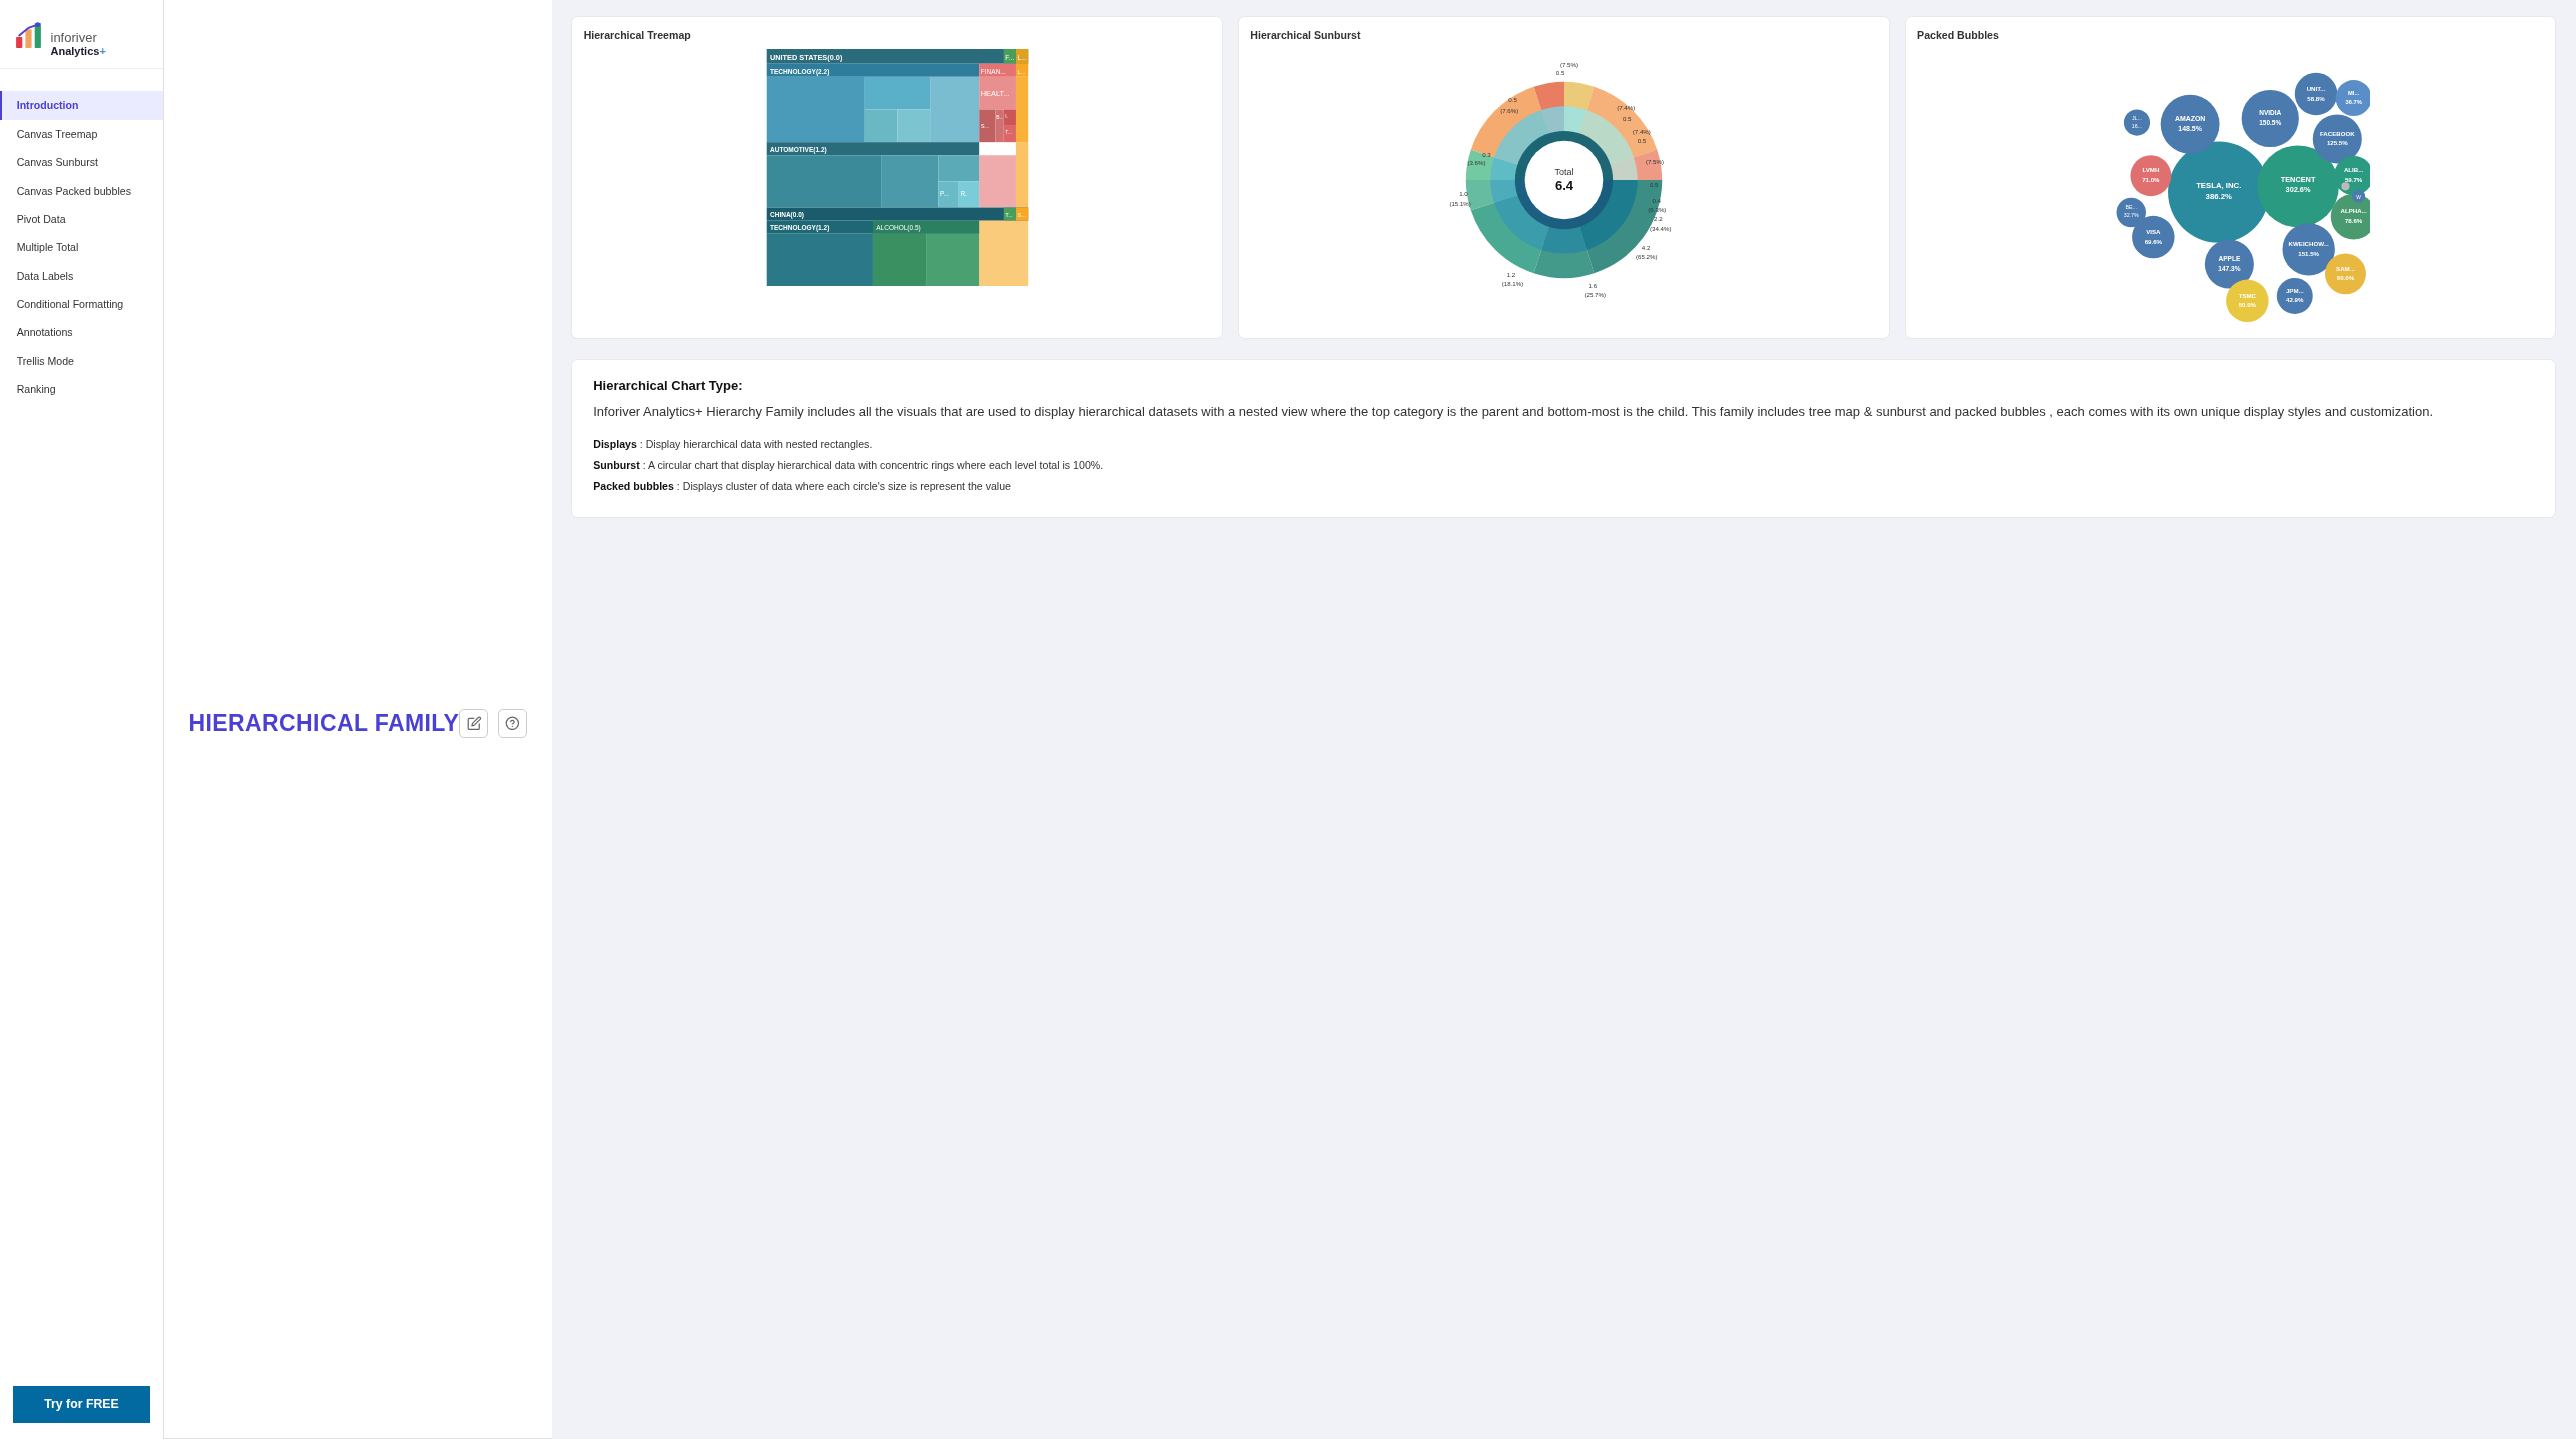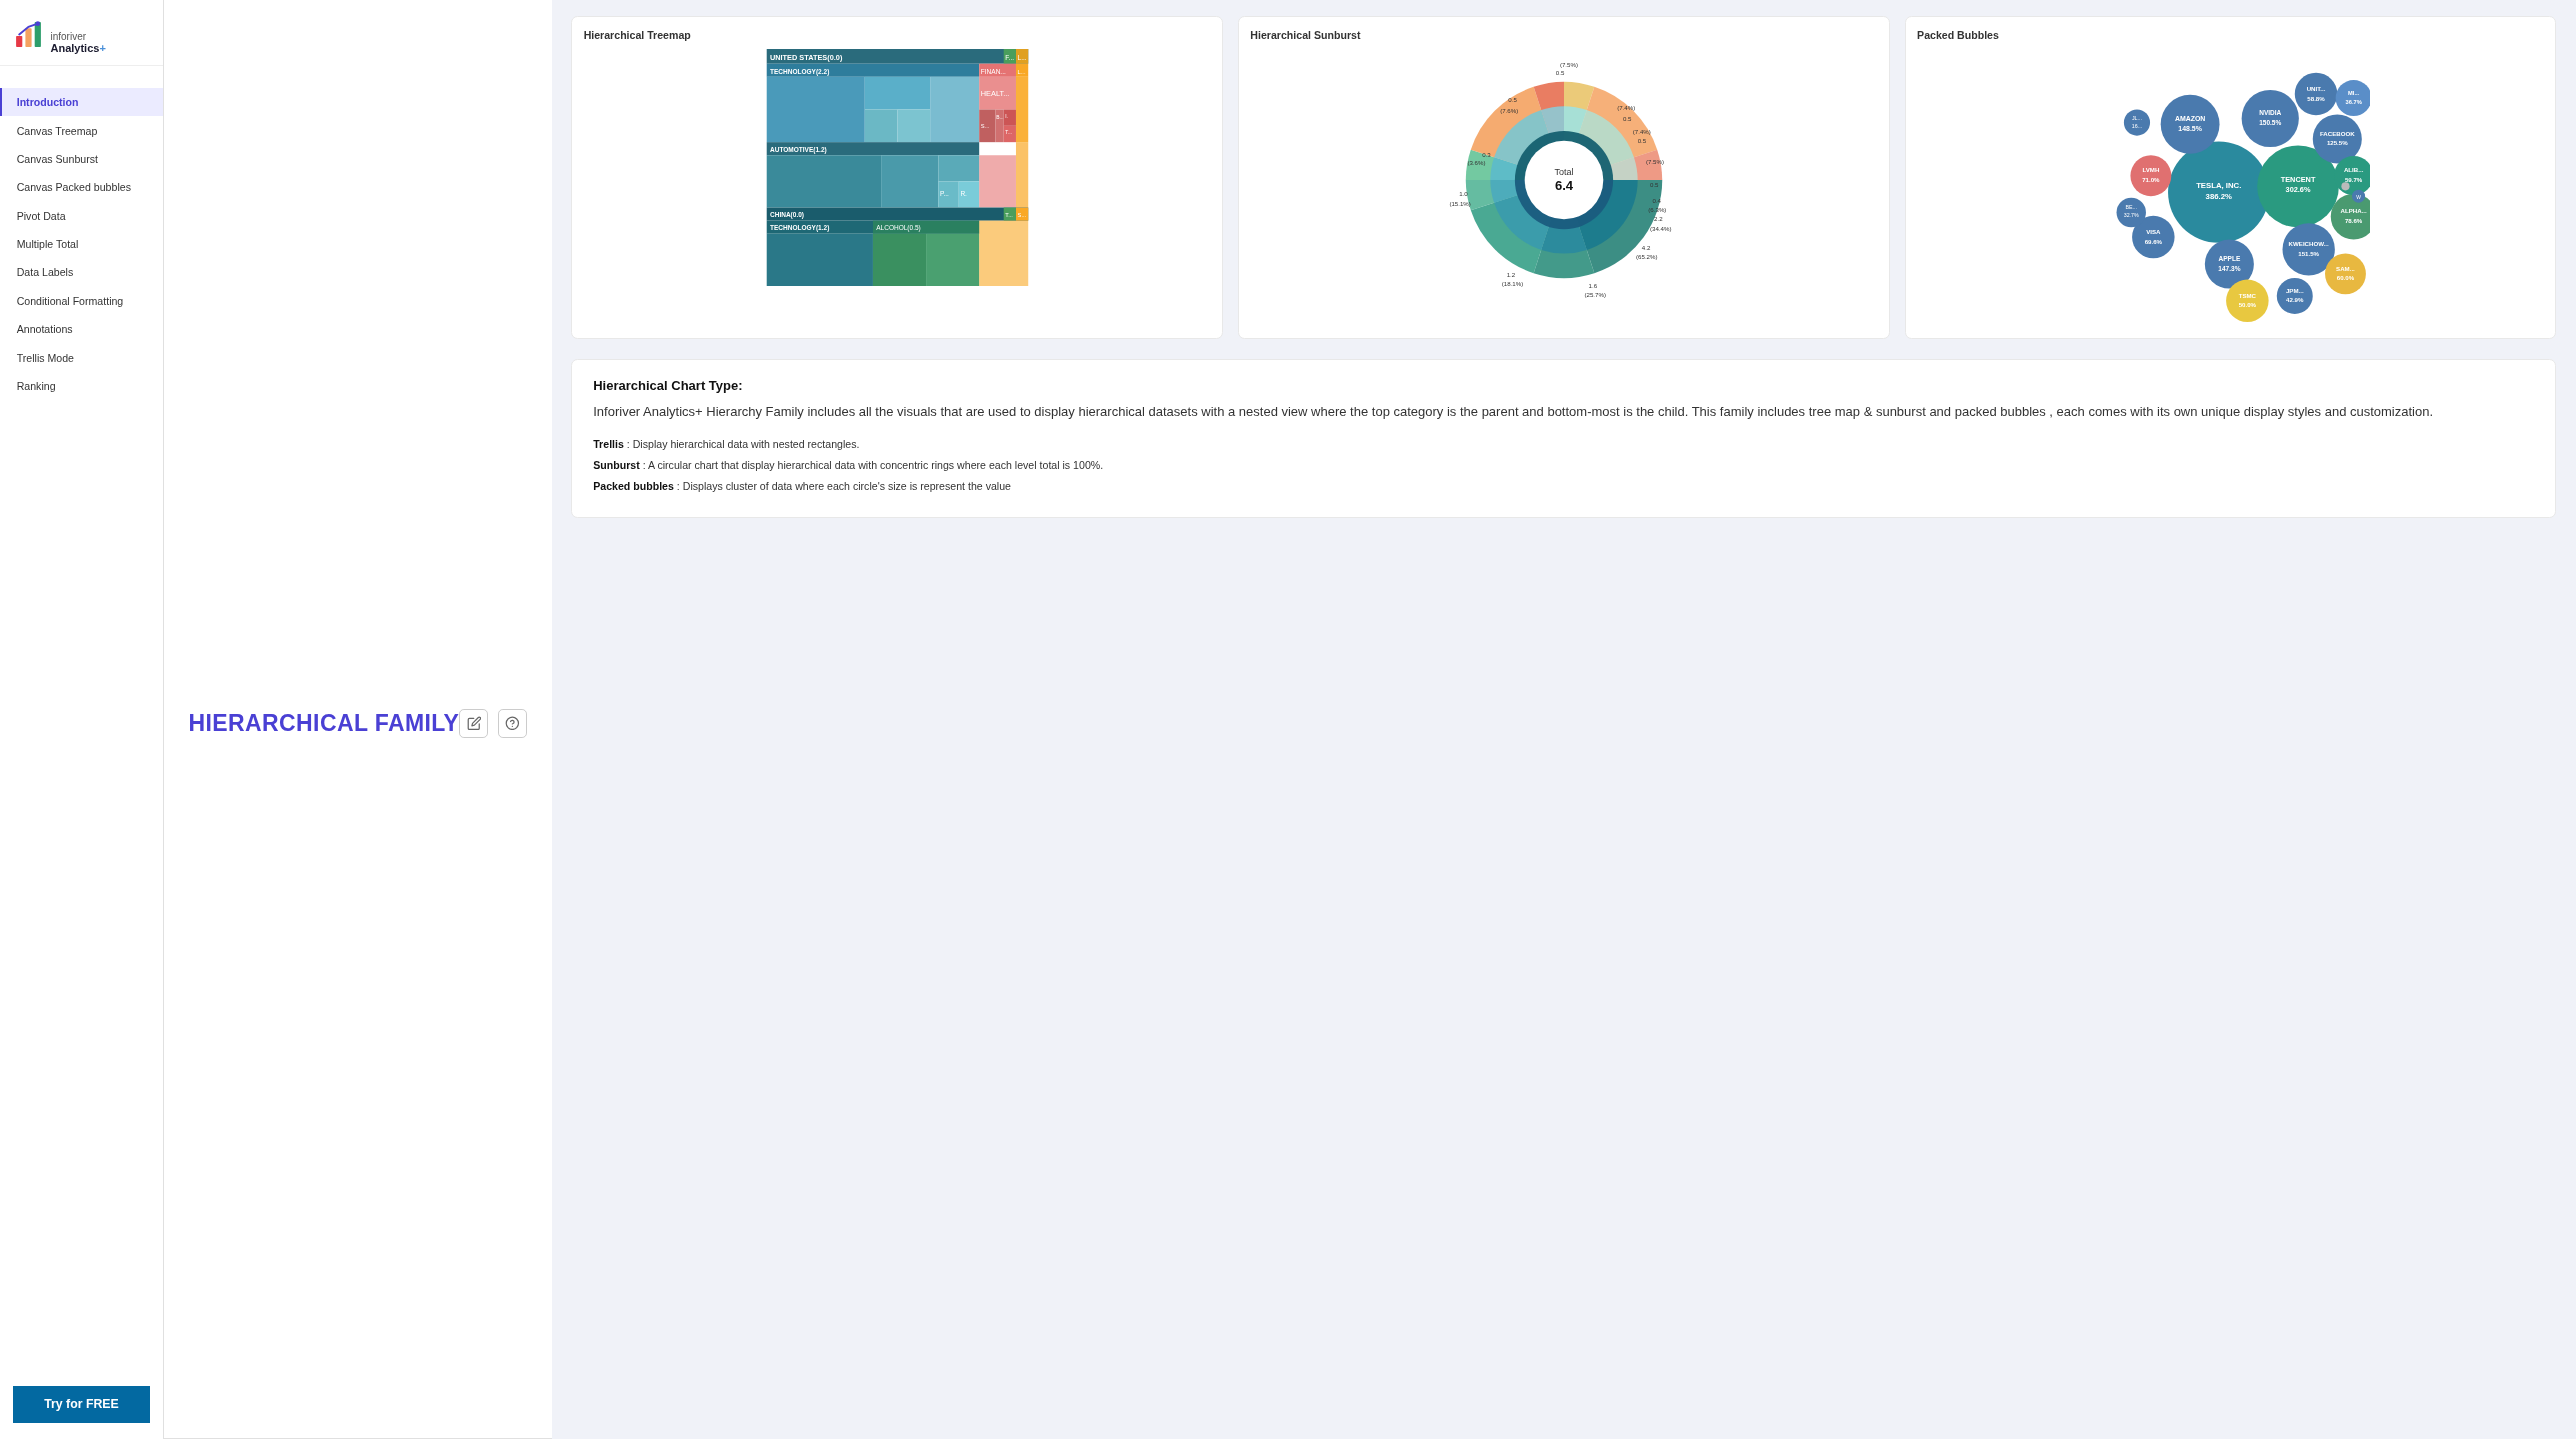--- a/index.html
+++ b/index.html
@@ -28,21 +28,21 @@
       height: 31px;
       margin-right: 6.5px;
       flex-shrink: 0;
     }
     .logo-text {
       display: flex;
       flex-direction: column;
       line-height: 1.1;
     }
     .logo-text .inforiver {
-      font-size: 10px;
+      font-size: 13px;
       color: #555;
       font-weight: 400;
       margin-top: 16px;
     }
     .logo-text .analytics {
       font-size: 11px;
       font-weight: 700;
       color: #1a1a2e;
     }
     .logo-text .analytics span {
@@ -464,21 +464,21 @@
           </svg>
         </div>
       </div>
 
     </div>
 
     <div class="description-section">
       <div class="desc-title">Hierarchical Chart Type:</div>
       <p class="desc-para">Inforiver Analytics+ Hierarchy Family includes all the visuals that are used to display hierarchical datasets with a nested view where the top category is the parent and bottom-most is the child. This family includes tree map &amp; sunburst and packed bubbles , each comes with its own unique display styles and customization.</p>
       <p class="desc-item">
-        <strong>Trellis</strong>
+        <strong>Displays</strong>
         <span>: Display hierarchical data with nested rectangles.</span>
       </p>
       <p class="desc-item">
         <strong>Sunburst</strong>
         <span>: A circular chart that display hierarchical data with concentric rings where each level total is 100%.</span>
       </p>
       <p class="desc-item">
         <strong>Packed bubbles</strong>
         <span>: Displays cluster of data where each circle's size is represent the value</span>
       </p>

